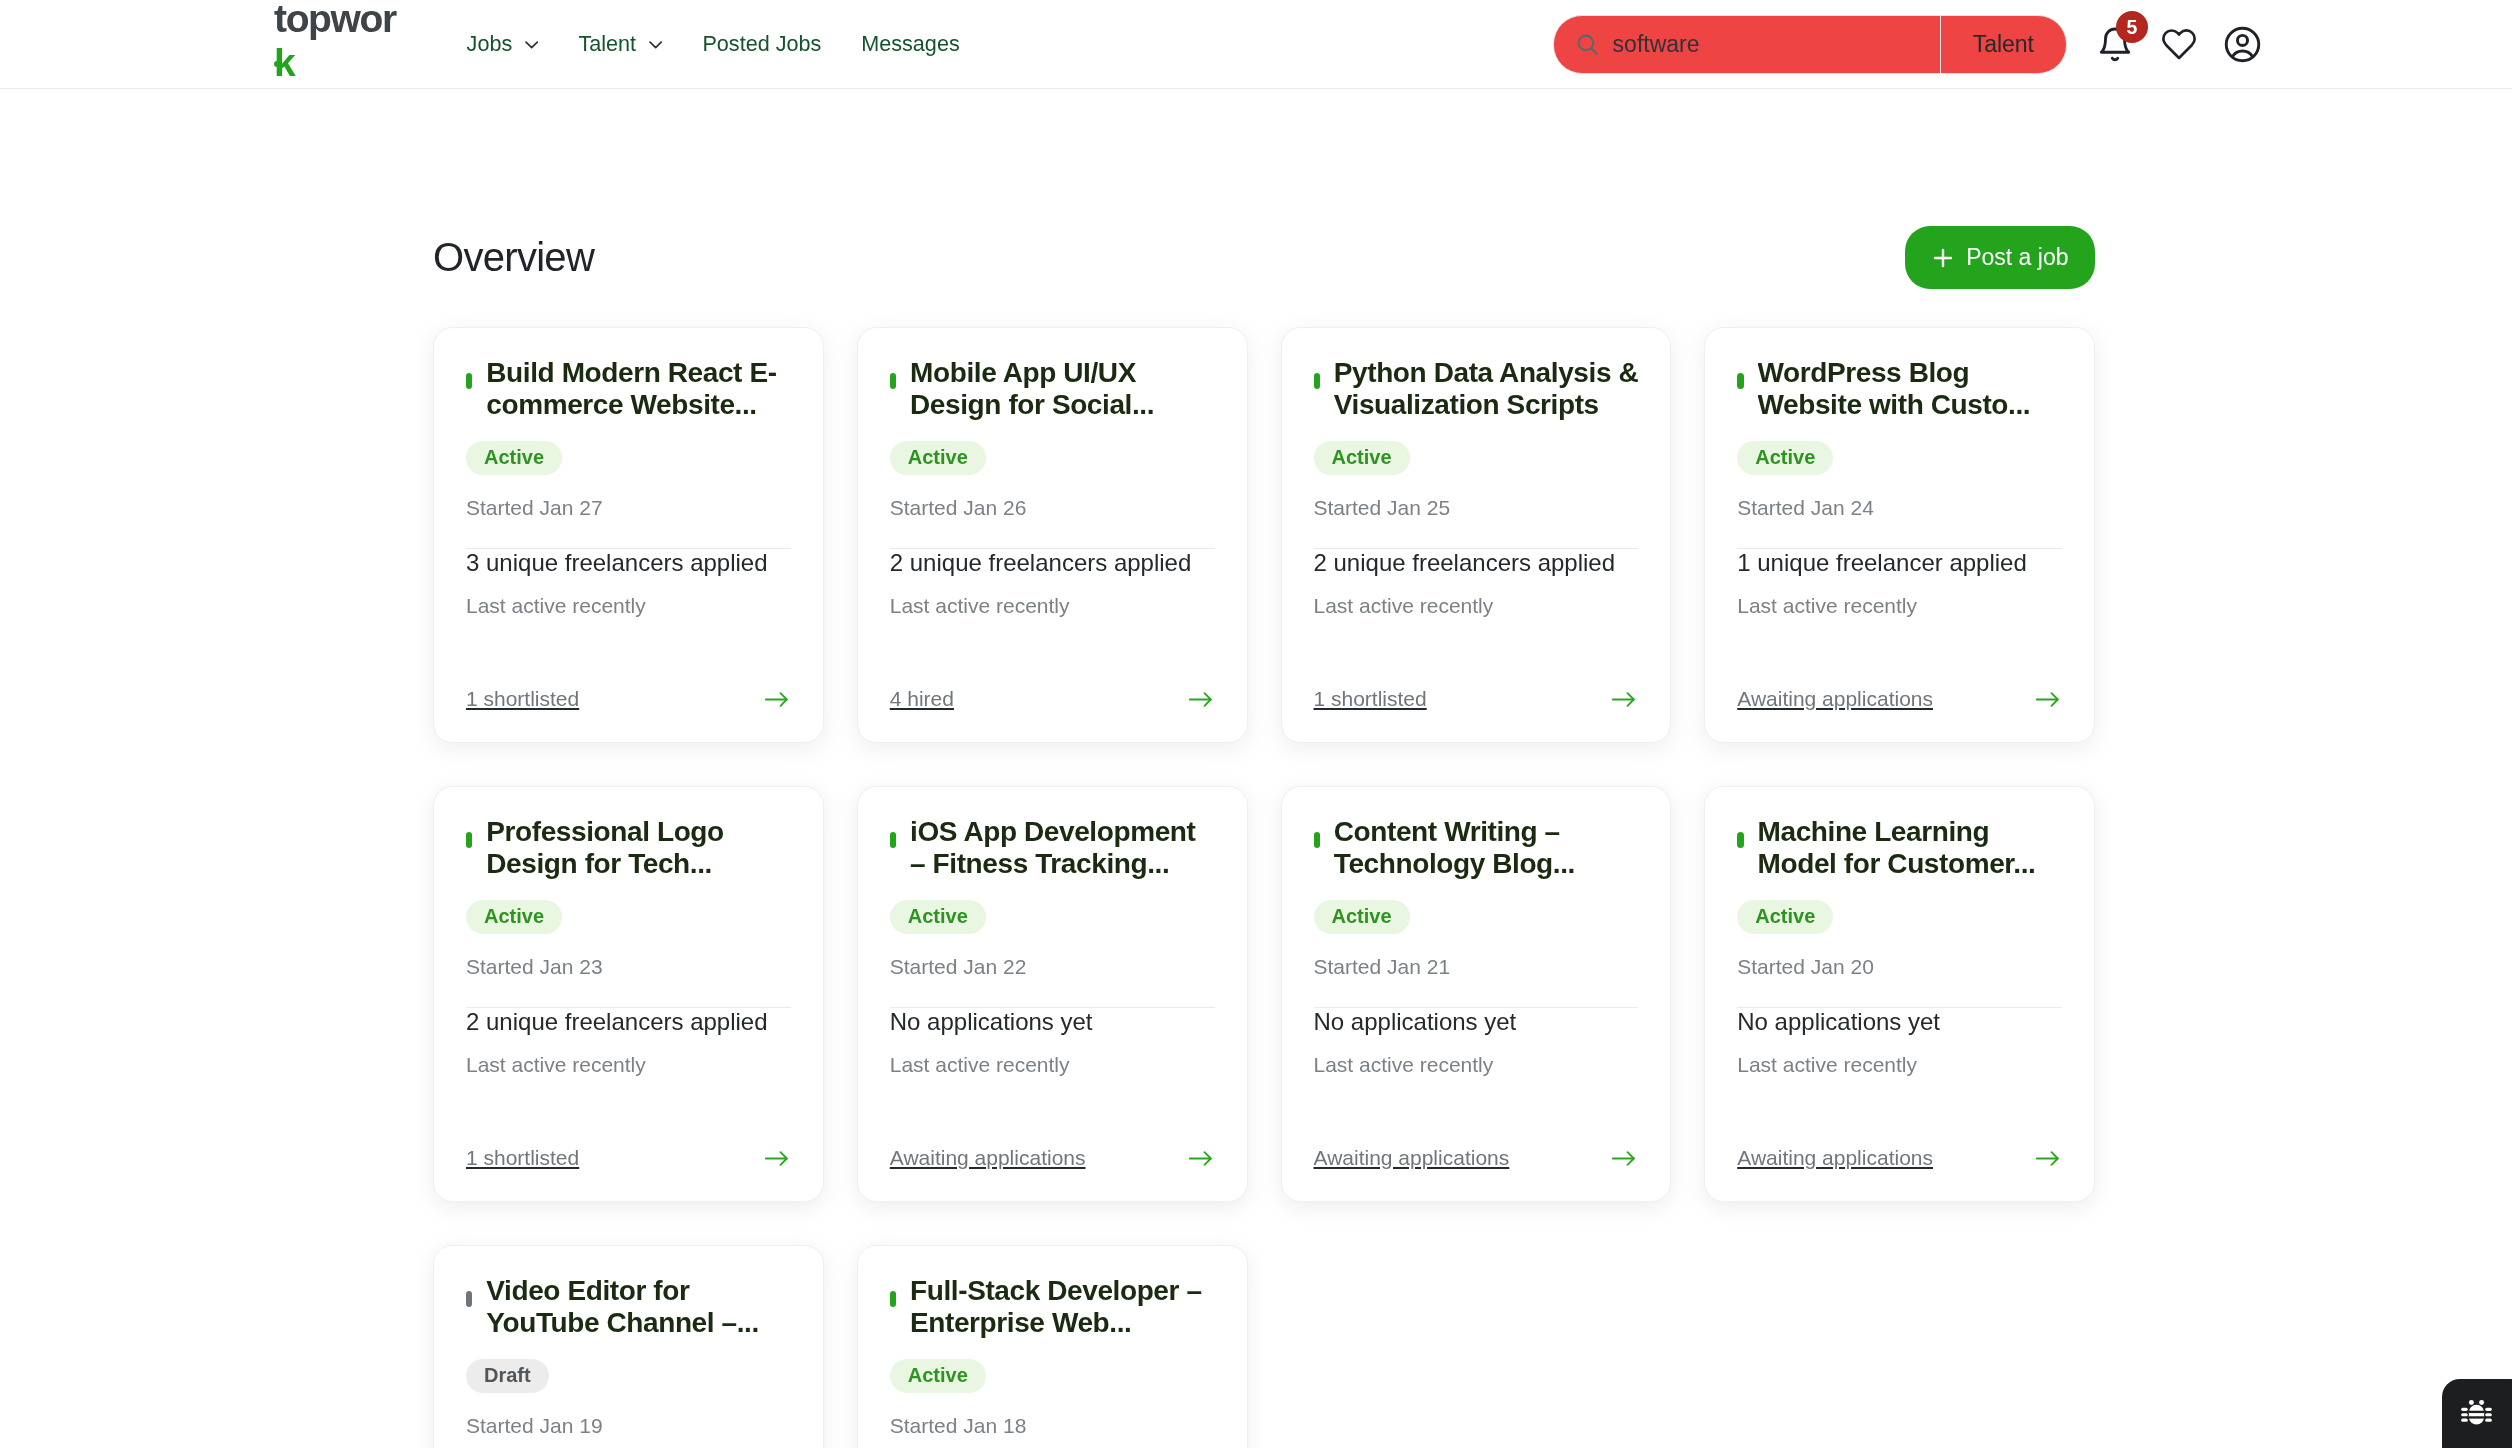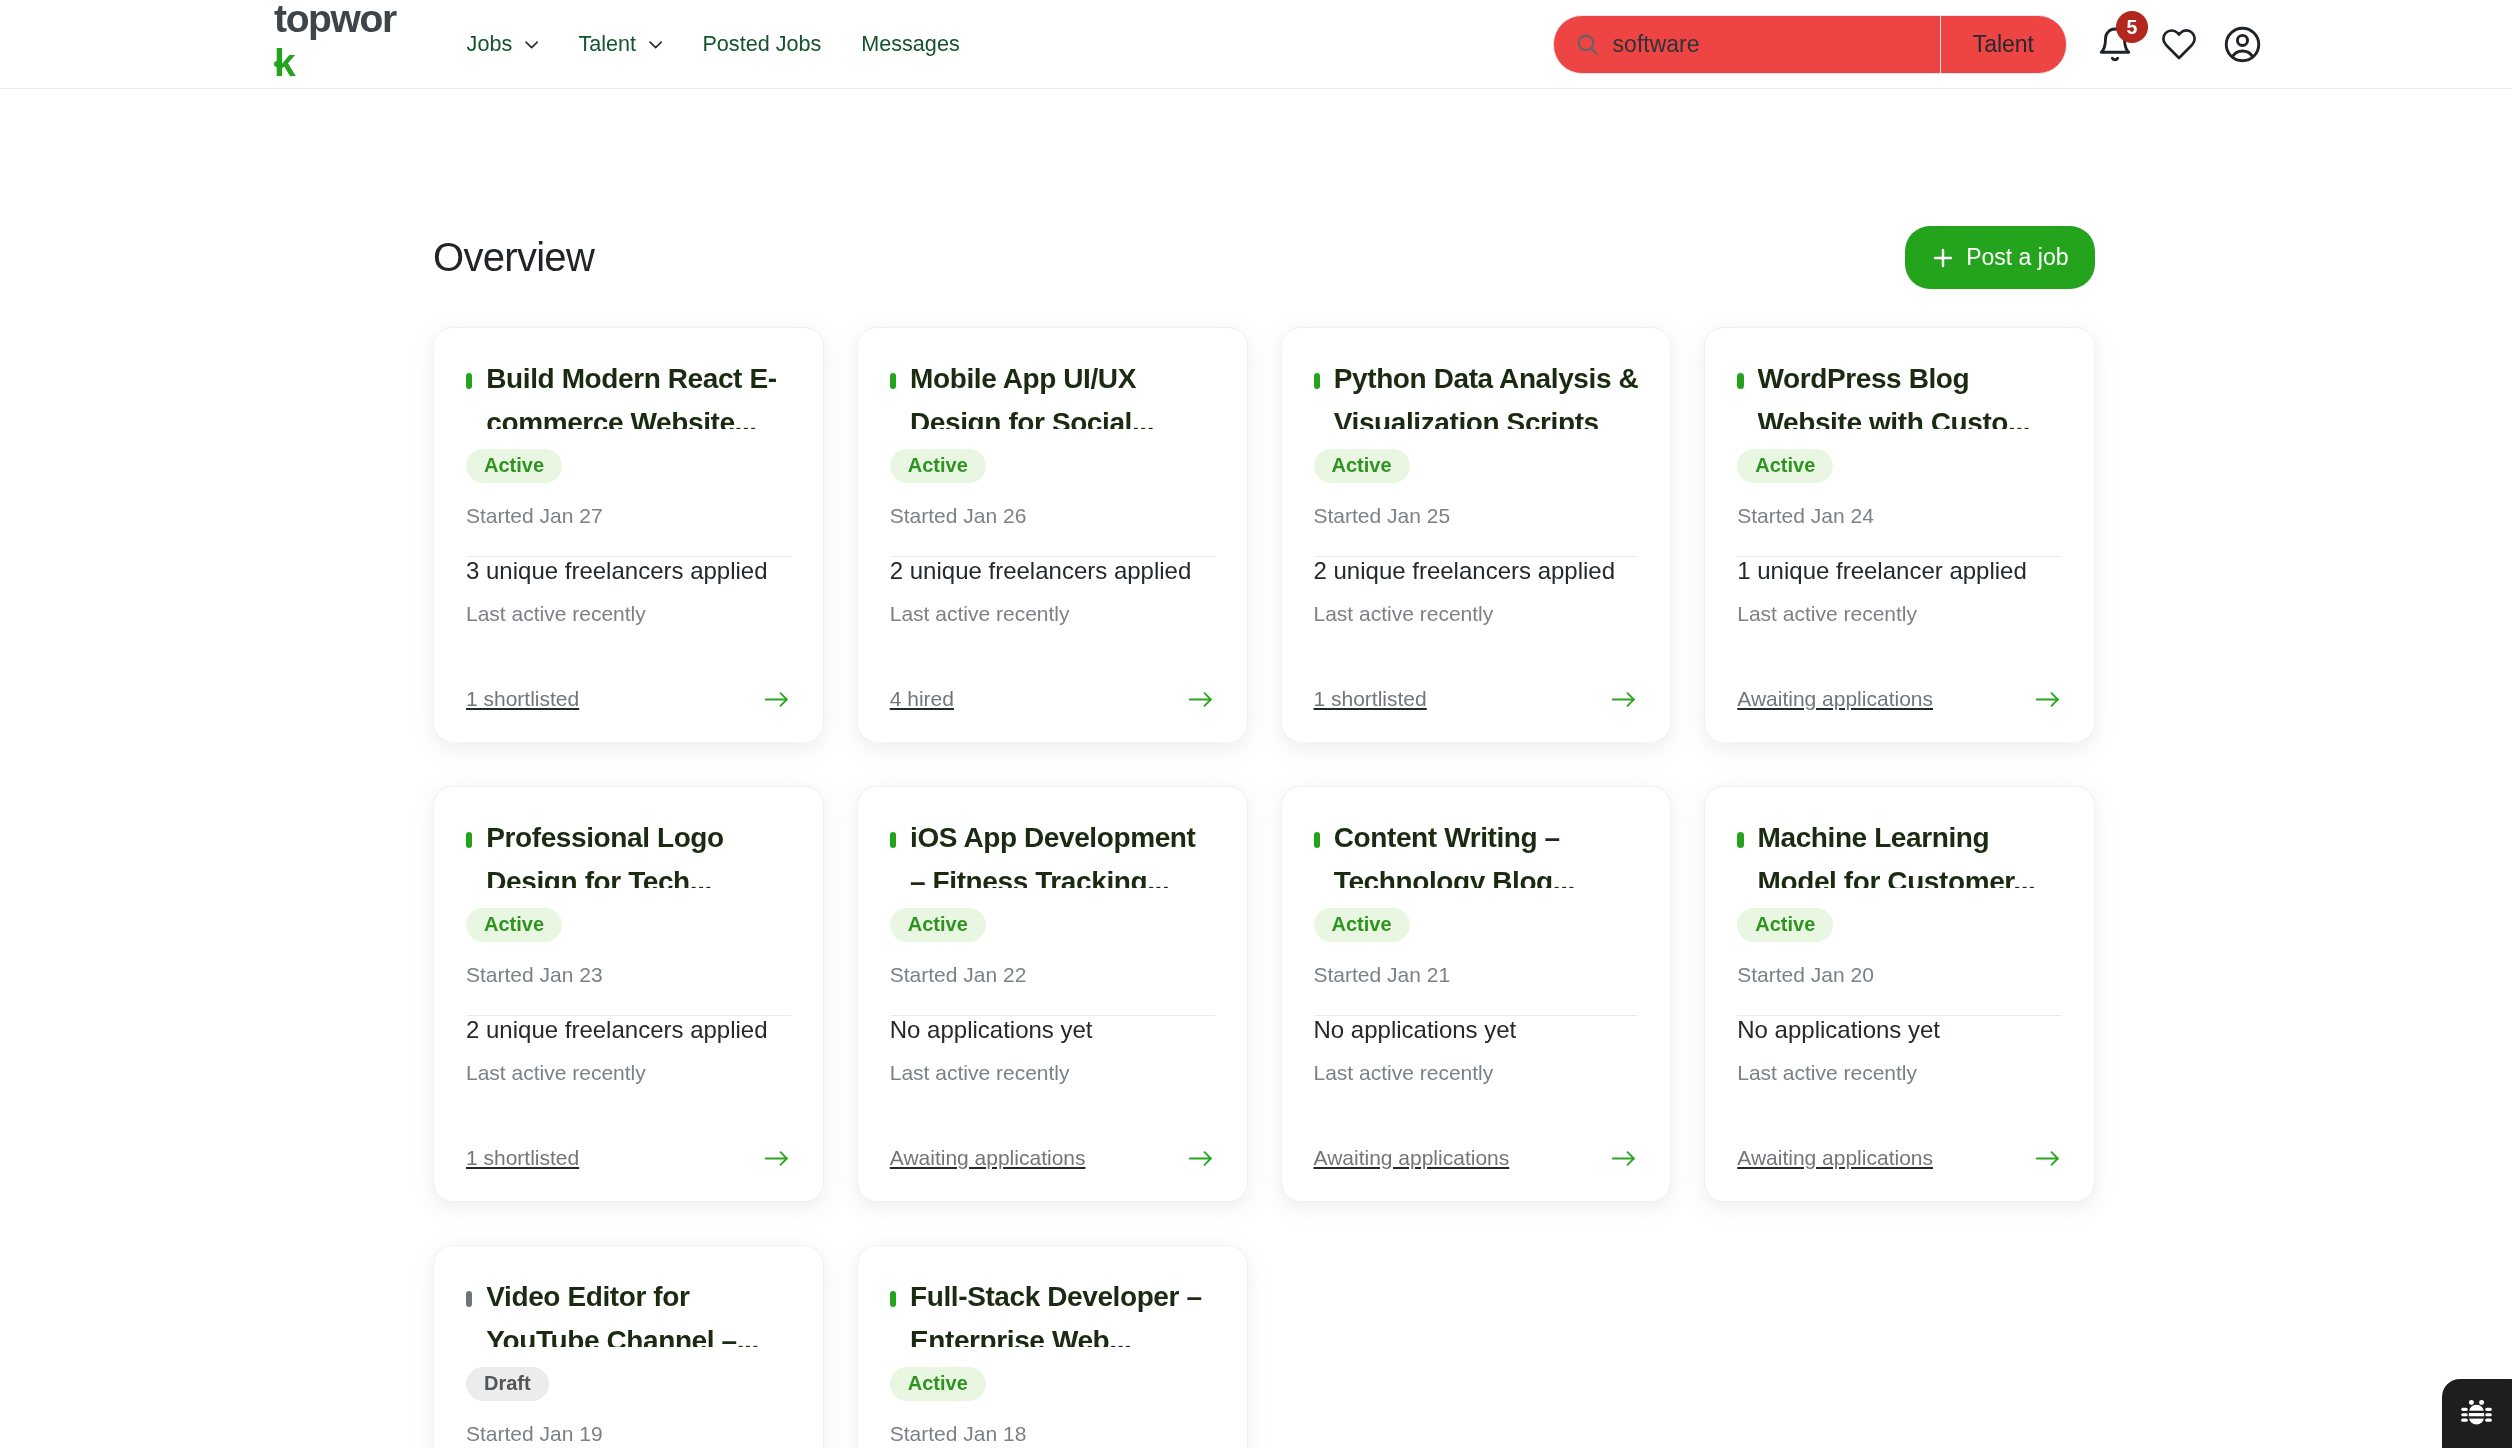--- a/index.html
+++ b/index.html
@@ -55,21 +55,21 @@
   
   .grid{margin-top:43px;display:grid;grid-template-columns:repeat(4,1fr);
     column-gap:33px;row-gap:43px;}
   .card{height:416px;background:#fff;border:0.7px solid #f0f0f0;border-radius:19.5px;
     box-shadow:0 5.6px 21px rgba(140,152,164,.16);padding:29px 32px 31px 32px;
     display:flex;flex-direction:column;cursor:pointer;}
   .card-head{display:flex;gap:14px;}
   .dot{flex:0 0 6.3px;width:6.3px;height:16px;border-radius:4.2px;background:var(--accent);
     margin-top:16px;}
   .dot.draft{background:var(--draft-dot);}
-  .title{font-size:28px;line-height:44px;font-weight:700;letter-spacing:-0.4px;
+  .title{font-size:28px;line-height:32px;font-weight:700;letter-spacing:-0.4px;
     color:var(--title-ink);max-height:72px;overflow:hidden;}
   .badge{margin-top:19.5px;align-self:flex-start;background:var(--badge-bg);
     color:var(--badge-text);font-size:20px;font-weight:600;line-height:21.6px;
     padding:6.3px 18px;border-radius:697px;}
   .badge.draft{background:var(--draft-bg);color:var(--draft-text);}
   .started{margin-top:21px;font-size:21px;color:var(--muted);}
   .divider{margin-top:28px;height:1.4px;background:#eaeaea;border:none;width:100%;}
   .stats{font-size:24px;font-weight:400;color:#24292e;}
   .activity{margin-top:16.7px;font-size:21px;color:var(--muted);}
   .card-footer{margin-top:auto;display:flex;align-items:center;justify-content:space-between;text-decoration:underline;}

